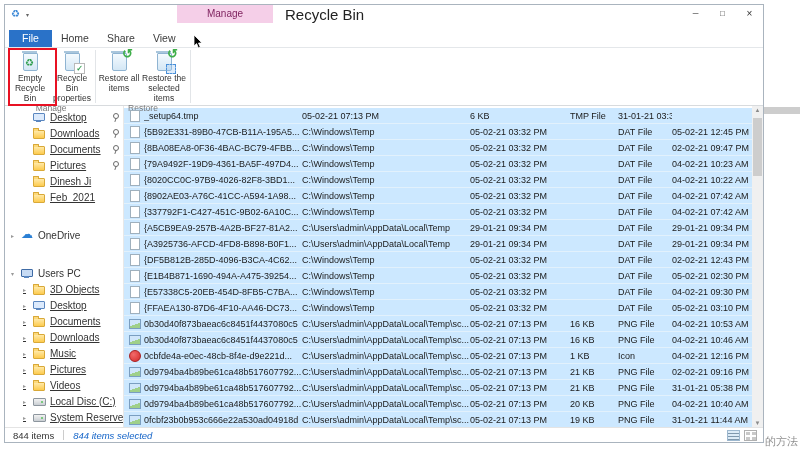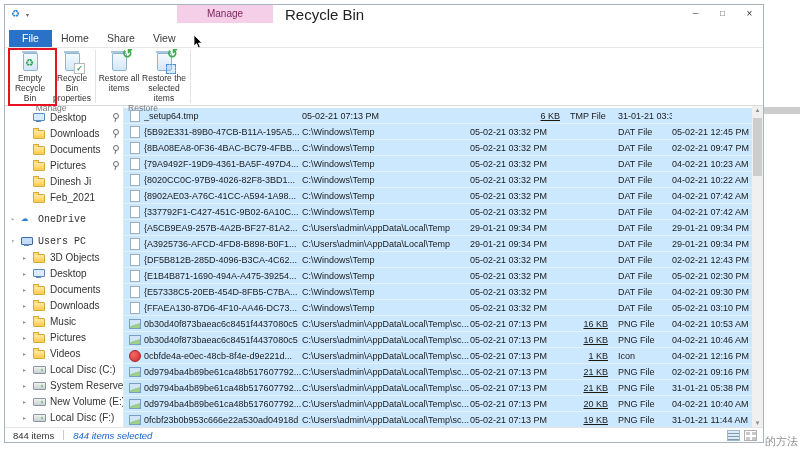--- a/index.html
+++ b/index.html
@@ -45,22 +45,22 @@
   .glyph.recycle { left:8px; top:8px; color:#2f9e4e; font-size:10px; }
   .glyph.check { right:0; bottom:0; color:#2f9e4e; font-size:8px; font-weight:bold; background:#fff; border:1px solid #b9b9b9; width:9px; height:9px; line-height:9px; text-align:center; }
   .glyph.restore { right:-1px; top:-3px; color:#3fae49; font-size:13px; font-weight:bold; }
   .glyph.select { right:1px; bottom:0; width:8px; height:8px; border:1px dashed #4a90d9; background:rgba(160,200,240,.35); }
   .red-box { position:absolute; left:3px; top:0; width:45px; height:54px; border:2px solid #e81123; z-index:6; pointer-events:none; }
   .cursor { position:absolute; left:188px; top:30px; z-index:50; pointer-events:none; }
   
   .content { flex:1; display:flex; min-height:0; }
   .sidebar { width:118px; flex:none; padding-top:3px; overflow:hidden; }
   .sb-item { height:16px; display:flex; align-items:center; padding-left:6px; font-size:10px; color:#333; white-space:nowrap; }
-  .sb-item.indent1 { padding-left:18px; }
-  .sb-item.gap { margin-top:6px;font-family:Liberation Mono, monospace; }
+  .sb-item.indent1 { padding-left:18px;text-decoration:underline; }
+  .sb-item.gap { margin-top:22px; }
   .chev { width:10px; flex:none; font-size:6px; color:#9a9a9a; }
   .sblabel { flex:1; overflow:hidden; }
   .sbicon { display:inline-block; width:14px; height:12px; margin-right:3px; position:relative; flex:none; }
   .sbicon.folder::before { content:""; position:absolute; left:0; top:3px; width:10px; height:7px;
     background:linear-gradient(#ffe9a8,#fdcb4e); border:1px solid #d9a938; border-radius:1px; }
   .sbicon.folder::after { content:""; position:absolute; left:0; top:1px; width:4px; height:2px;
     background:#fdd97a; border:1px solid #d9a938; border-bottom:none; border-radius:1px 1px 0 0; }
   .sbicon.monitor::before, .sbicon.pc::before { content:""; position:absolute; left:0; top:2px; width:10px; height:6px;
     background:#dceafc; border:1px solid #5b87c0; border-radius:1px; }
   .sbicon.monitor::after, .sbicon.pc::after { content:""; position:absolute; left:3px; top:9px; width:5px; height:2px; background:#5b87c0; }
@@ -73,21 +73,21 @@
   .pin::before { content:""; position:absolute; left:2px; top:1px; width:4px; height:4px; border:1px solid #6b6b6b; border-radius:50%; background:#fff; }
   .pin::after { content:""; position:absolute; left:4px; top:6px; width:1px; height:4px; background:#6b6b6b; transform:rotate(20deg); }
   
   .filewrap { flex:1; display:flex; flex-direction:row; border-left:1px solid #e8e8e8; min-width:0; }
   .filemain { flex:1; display:flex; min-height:0; }
   .rows { flex:1; overflow:hidden; padding-top:2px; }
   .frow { display:grid; grid-template-columns:20px 158px 168px 100px 48px 54px 1fr;
     height:15px; align-items:center; background:#cce8ff; border-bottom:1px solid #e2f1fc;
     font-size:9px; color:#1a1a1a; }
   .fcell { overflow:hidden; white-space:nowrap; padding-right:6px; }
-  .fcell.size { text-align:right; padding-right:10px;text-decoration:underline; }
+  .fcell.size { padding-right:10px; }
   .ficon { position:relative; width:14px; height:15px; margin-left:4px; display:inline-block; }
   .ficon.file::before { content:""; position:absolute; left:2px; top:2px; width:8px; height:10px; background:#fff; border:1px solid #9fb0bd; }
   .ficon.image::before { content:""; position:absolute; left:1px; top:3px; width:10px; height:8px;
     border:1px solid #7a9ec0; background:linear-gradient(160deg,#cfe6fa 55%,#9fd08a 55%); }
   .ficon.red-app::before { content:""; position:absolute; left:1px; top:2px; width:10px; height:10px; border-radius:50%;
     background:radial-gradient(circle at 35% 35%, #f26a6a, #d42a2a); border:1px solid #a81f1f; }
   .vscroll { width:11px; flex:none; background:#f0f0f0; position:relative; }
   .vscroll .arrow { position:absolute; left:0; width:11px; text-align:center; font-size:6px; color:#8a8a8a; }
   .vscroll .arrow.up { top:1px; } .vscroll .arrow.down { bottom:1px; }
   .vthumb { position:absolute; left:1px; top:12px; width:9px; height:58px; background:#cdcdcd; }

